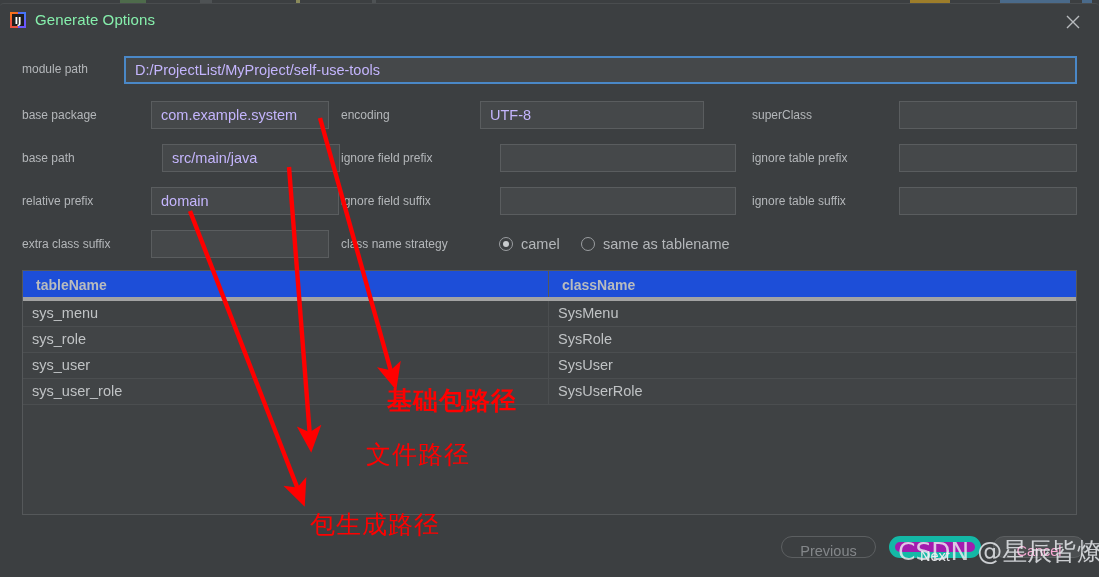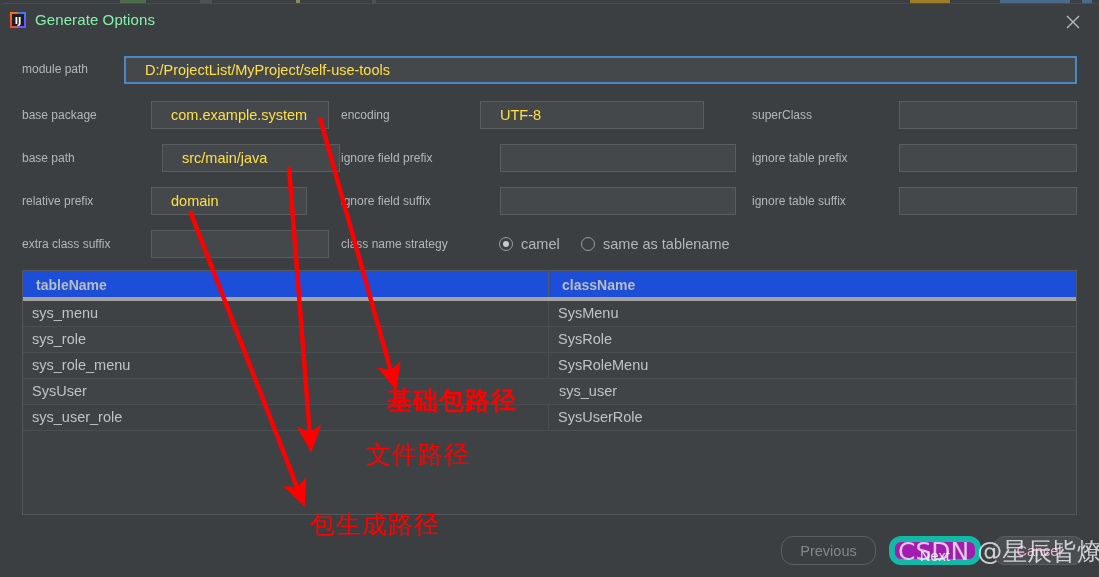--- a/index.html
+++ b/index.html
@@ -54,22 +54,22 @@
   }
   .close-btn svg { display:block; }
 
   
   .label {
     position: absolute; font-size: 12px; color: #b4b7ba; white-space: nowrap;
   }
   .field {
     position: absolute; height: 28px;
     background: #45484a; border: 1px solid #5a5d5f;
-    color: #fde047; font-size: 14.5px;
-    padding: 0 19px; line-height: 26px;
+    color: #c4b5fd; font-size: 14.5px;
+    padding: 0 9px; line-height: 26px;
     font-family: "Liberation Sans", sans-serif;
     outline: none;
   }
   .field.focused {
     border: 2px solid #4a88c7;
     background: #45484a;
     line-height: 24px;
   }
 
   
@@ -114,21 +114,21 @@
     font-size: 14.5px; color: #c0c3c5; line-height: 25px; padding-left: 9px;
     border-right: 1px solid #4b4e50; box-sizing: border-box; overflow: hidden;
     white-space: nowrap;
   }
   .td.c1 { width: 526px; }
   .td.c2 { width: 527px; border-right: none; }
   .tfill { flex: 1; background: #3f4244; }
 
   
   .btn {
-    position: absolute; height: 29px; border-radius: 12px;
+    position: absolute; height: 22px; border-radius: 12px;
     font-size: 14.5px; text-align: center; line-height: 29px;
     cursor: pointer; user-select: none;
   }
   .btn.ghost {
     background: transparent; border: 1px solid #5c5f61; color: #84878a;
   }
   .btn.primary {
     background: #a21caf; border: 6px solid #14b8a6; color: #e8eaec;
   }
   .btn.normal {
@@ -212,21 +212,21 @@
     <span class="label" style="left:22px; top:147px;">base path</span>
     <input class="field" style="left: 162px; top: 140px; width: 178px;" value="src/main/java">
 
     <span class="label" style="left:341px; top:147px;">ignore field prefix</span>
     <input class="field" style="left: 500px; top: 140px; width: 236px;" value="">
 
     <span class="label" style="left:752px; top:147px;">ignore table prefix</span>
     <input class="field" style="left: 899px; top: 140px; width: 178px;" value="">
 
     <span class="label" style="left:22px; top:190px;">relative prefix</span>
-    <input class="field" style="left: 151px; top: 183px; width: 156px;" value="domain">
+    <input class="field" style="left: 151px; top: 183px; width: 188px;" value="domain">
 
     <span class="label" style="left:341px; top:190px;">ignore field suffix</span>
     <input class="field" style="left: 500px; top: 183px; width: 236px;" value="">
 
     <span class="label" style="left:752px; top:190px;">ignore table suffix</span>
     <input class="field" style="left: 899px; top: 183px; width: 178px;" value="">
 
     <span class="label" style="left:22px; top:233px;">extra class suffix</span>
     <input class="field" style="left: 151px; top: 226px; width: 178px;" value="">
 
@@ -249,26 +249,22 @@
       <div id="tbody">
           <div class="trow">
             <div class="td c1">sys_menu</div>
             <div class="td c2">SysMenu</div>
           </div>
           <div class="trow">
             <div class="td c1">sys_role</div>
             <div class="td c2">SysRole</div>
           </div>
           <div class="trow">
-            <div class="td c1">sys_role_menu</div>
-            <div class="td c2">SysRoleMenu</div>
-          </div>
-          <div class="trow">
+            <div class="td c1">sys_user</div>
             <div class="td c2">SysUser</div>
-            <div class="td c1">sys_user</div>
           </div>
           <div class="trow">
             <div class="td c1">sys_user_role</div>
             <div class="td c2">SysUserRole</div>
           </div>
         </div>
       <div class="tfill" style="height:86px;"></div>
     </div>
 
     <div class="btn ghost" style="left:781px; top:532px; width:95px;">Previous</div>

